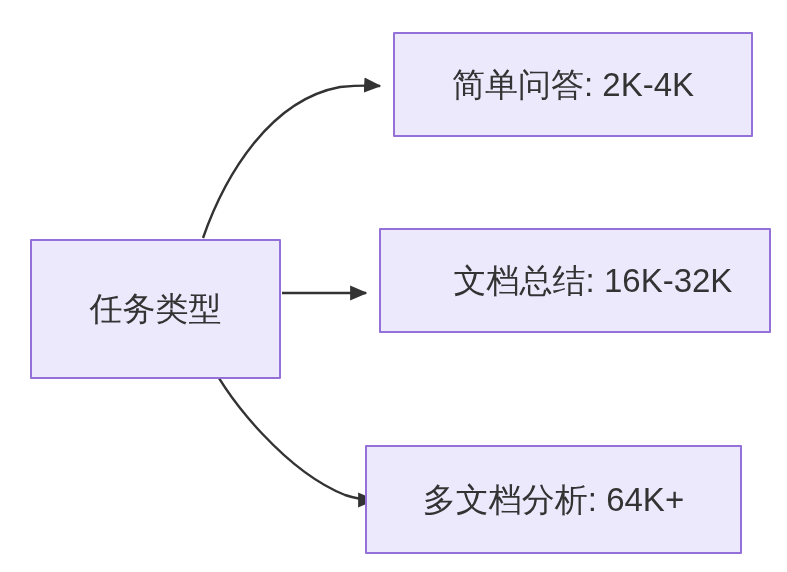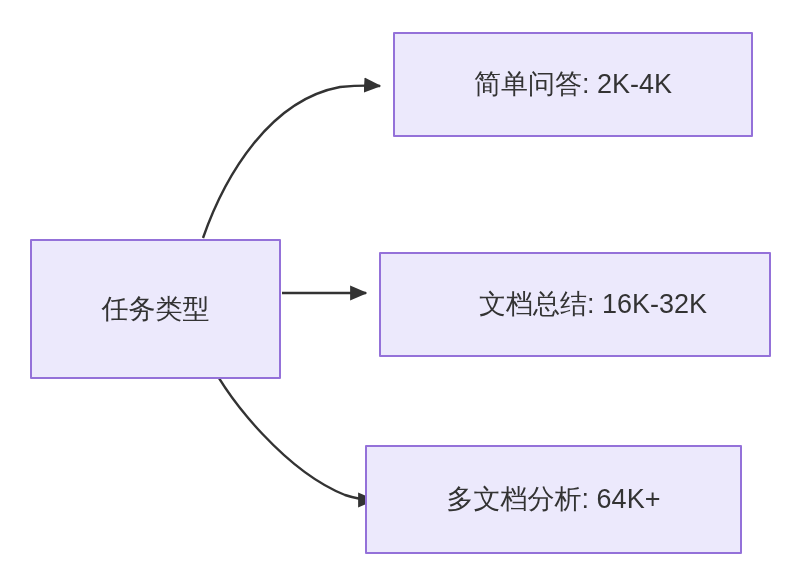--- a/index.html
+++ b/index.html
@@ -29,32 +29,32 @@
   .node {
     position: absolute;
     box-sizing: border-box;
     background: #ece9fc;
     border: 2px solid #9471d9;
     border-radius: 1px;
     display: flex;
     align-items: center;
     justify-content: center;
     color: #333333;
-    font-size: 27px;
+    font-size: 33px;
     line-height: 1.2;
     letter-spacing: 0px;
     white-space: nowrap;
   }
   .node-label {
     display: block;
   }
   
   #node-root   { left: 30px;  top: 239px; width: 251px; height: 140px; }
   #node-simple { left: 393px; top: 32px;  width: 360px; height: 105px; }
-  #node-doc    { left: 379px; top: 252px; width: 392px; height: 105px; padding-left: 36px; }
+  #node-doc    { left: 379px; top: 228px; width: 392px; height: 105px; padding-left: 36px; }
   #node-multi  { left: 365px; top: 445px; width: 377px; height: 109px; }
 </style>
 </head>
 <body>
 
 <div id="canvas">
 
   <svg id="edge-layer" viewBox="0 0 787 572" width="787" height="572" xmlns="http://www.w3.org/2000/svg">
     <defs>
       <marker id="arrow-head" viewBox="0 0 10 10" refX="9.2" refY="5" markerWidth="7.2" markerHeight="7.2" orient="auto-start-reverse">

